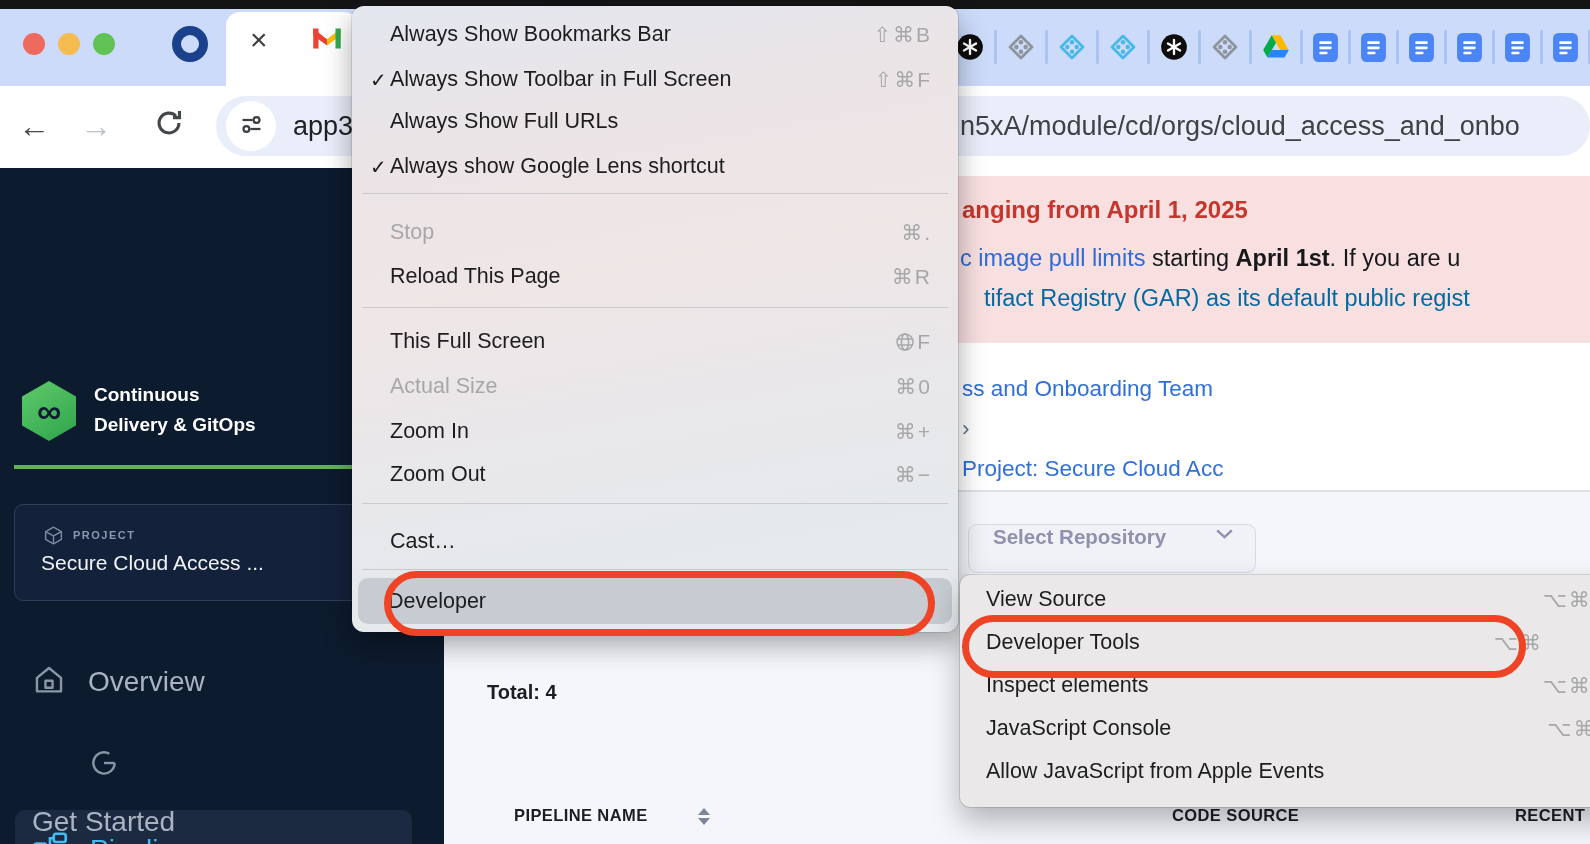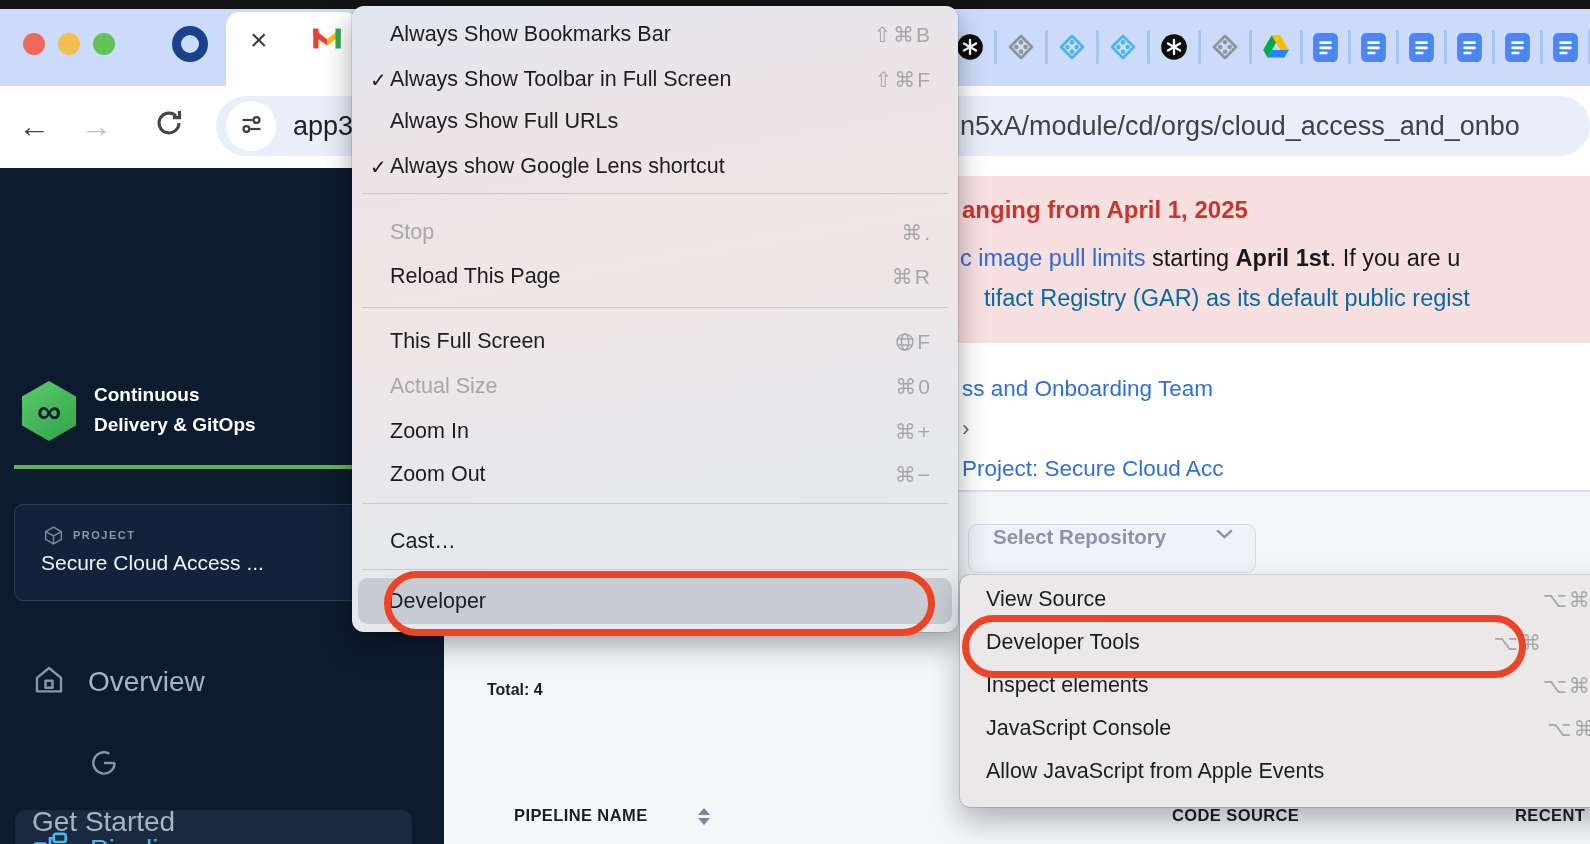--- a/index.html
+++ b/index.html
@@ -51,21 +51,21 @@
   .ban-title{left:962px;top:196px;font-size:24px;font-weight:bold;color:#c5362c;white-space:nowrap;}
   .ban-l2{left:960px;top:245px;font-size:23.5px;color:#17181c;white-space:nowrap;}
   .ban-l3{left:960px;top:285px;font-size:23.5px;color:#0369a1;white-space:nowrap;padding-left:24px;}
   .blink{color:#2e6bd2;}
   .crumbs{left:962px;top:376px;font-size:22.5px;color:#2e6fd8;white-space:nowrap;display:flex;gap:14px;flex-direction:column;}
   .crumbsep{color:#5f738c;}
   .hdr-divider{left:444px;top:490px;width:1146px;height:2px;background:#dbdfe8;}
   .subcontent{left:444px;top:492px;width:1146px;height:352px;background:#f4f6fa;}
   .repodd{left:968px;top:524px;width:288px;height:49px;background:#f1f1f8;border:1.5px solid #d8d9e6;border-radius:9px;display:flex;align-items:flex-start;justify-content:space-between;padding:0 22px 0 24px;}
   .repodd .ddlabel{color:#8f91ad;font-size:20.5px;font-weight:bold;}
-  .totaltxt{left:487px;top:681px;font-size:16px;font-weight:bold;color:#1d1e24;}
+  .totaltxt{left:487px;top:681px;font-size:20px;font-weight:bold;color:#1d1e24;}
   .th{font-size:16.5px;font-weight:bold;color:#1d1e24;letter-spacing:.4px;top:806px;white-space:nowrap;}
   .sorticon{left:698px;top:808px;display:flex;flex-direction:column;gap:3px;}
   .sorticon i{display:block;width:0;height:0;border-left:6px solid transparent;border-right:6px solid transparent;}
   .sorticon .up{border-bottom:7px solid #7d8598;}
   .sorticon .dn{border-top:7px solid #7d8598;}
   .fragon{left:1563px;top:774px;font-size:20px;color:#8486a3;margin-left:20px;}
 
   
   .menu{left:352px;top:6px;width:606px;height:626px;border-radius:12px;z-index:20;
     background:linear-gradient(170deg,#e3e7ef 0%,#ebe4e6 22%,#efe6e6 42%,#e9e7ea 62%,#e5e9ec 82%,#e8ebee 100%);

